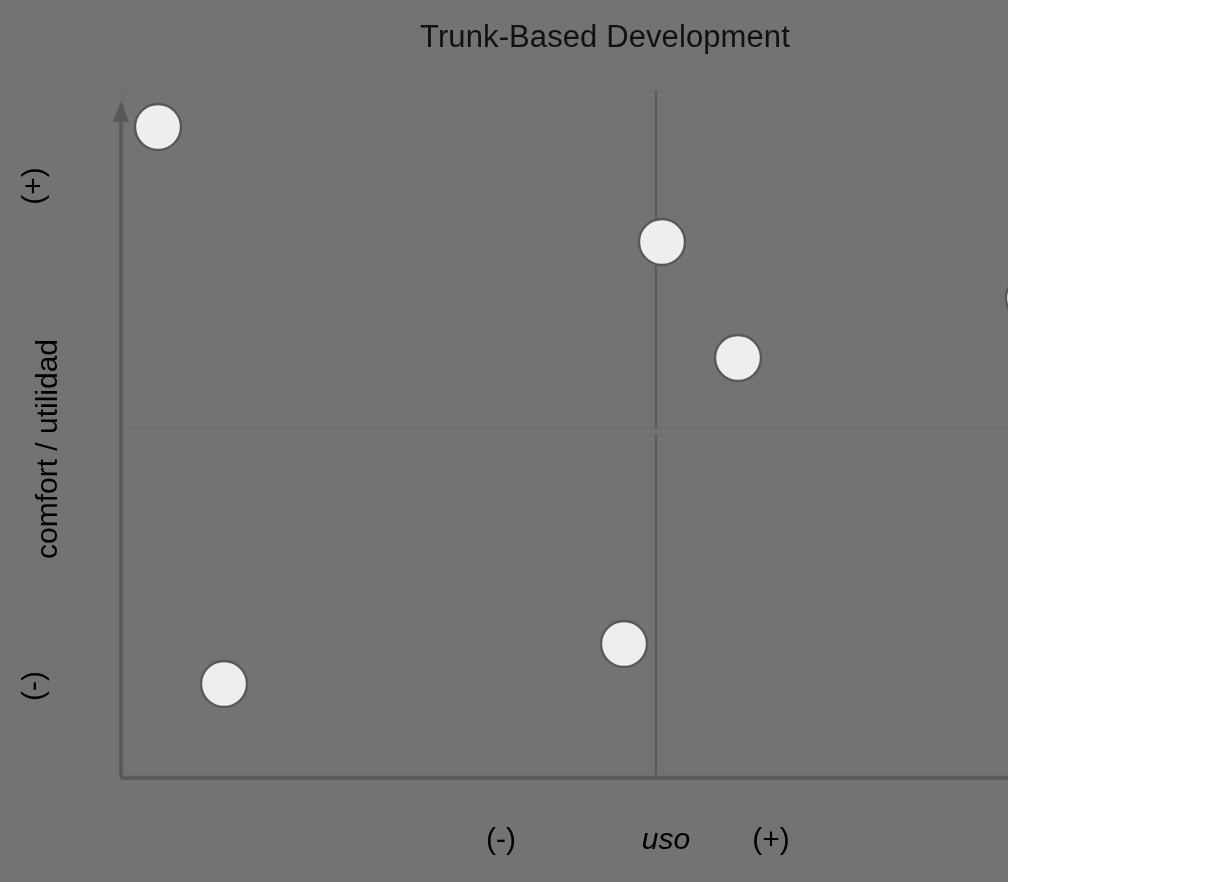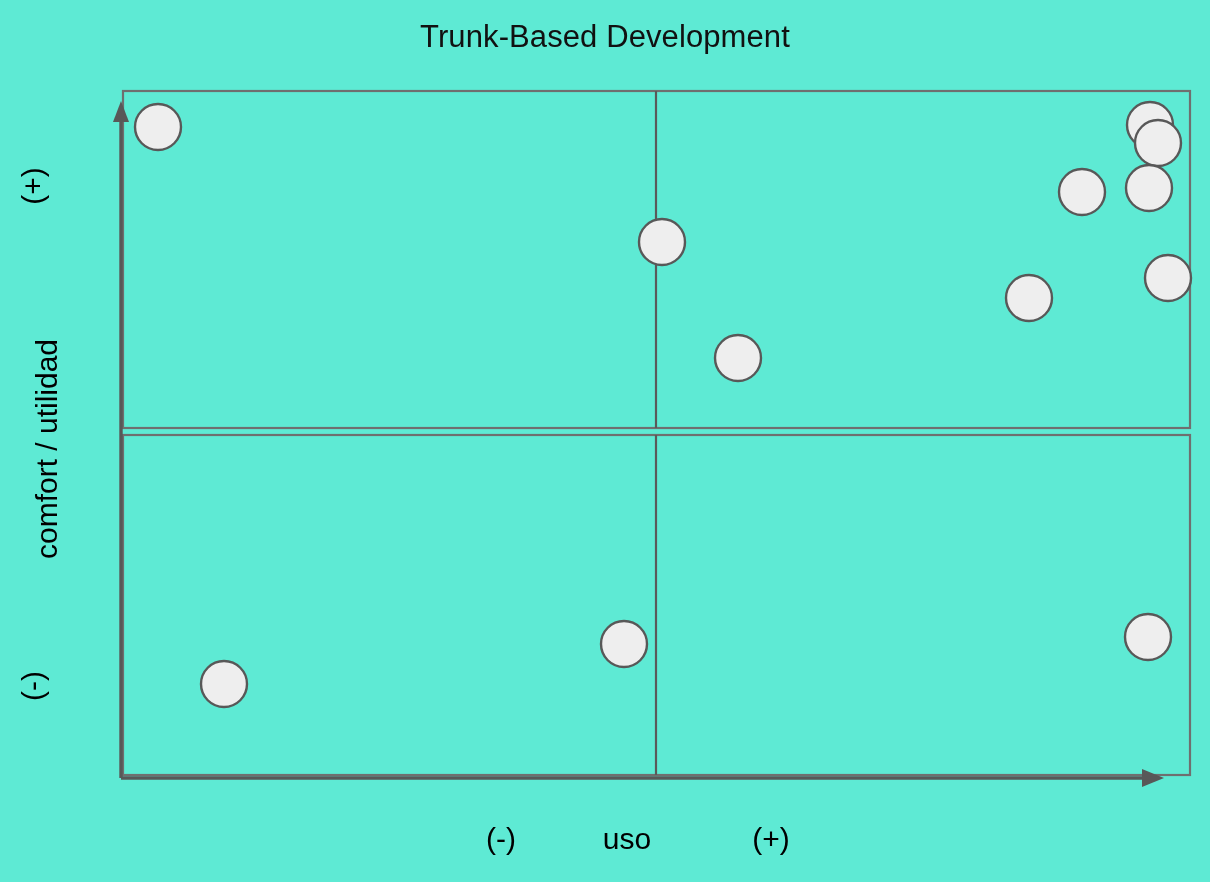--- a/index.html
+++ b/index.html
@@ -7,24 +7,24 @@
     margin: 0;
     padding: 0;
     background: #ffffff;
   }
   body {
     font-family: "Liberation Sans", sans-serif;
     color: #000000;
   }
   #page {
     position: relative;
-    width: 1210px;
+    width: 1008px;
     height: 882px;
     overflow: hidden;
-    background: #5eead4;
+    background: #737373;
   }
   #chart-title {
     position: absolute;
     left: 0;
     top: 18px;
     width: 1210px;
     text-align: center;
     font-size: 31px;
     line-height: 38px;
     font-weight: 400;
@@ -65,21 +65,21 @@
   .x-label {
     position: absolute;
     top: 821px;
     font-size: 30px;
     line-height: 36px;
     color: #000000;
     white-space: nowrap;
     text-align: center;
   }
   #x-label-neg  { left: 446px; width: 110px; }
-  #x-label-title{ left: 572px; width: 110px; }
+  #x-label-title{ left: 611px; width: 110px; font-style: italic; }
   #x-label-pos  { left: 716px; width: 110px; }
 
   
   #plot-svg {
     position: absolute;
     left: 0;
     top: 0;
   }
   .frame-rect {
     fill: none;

